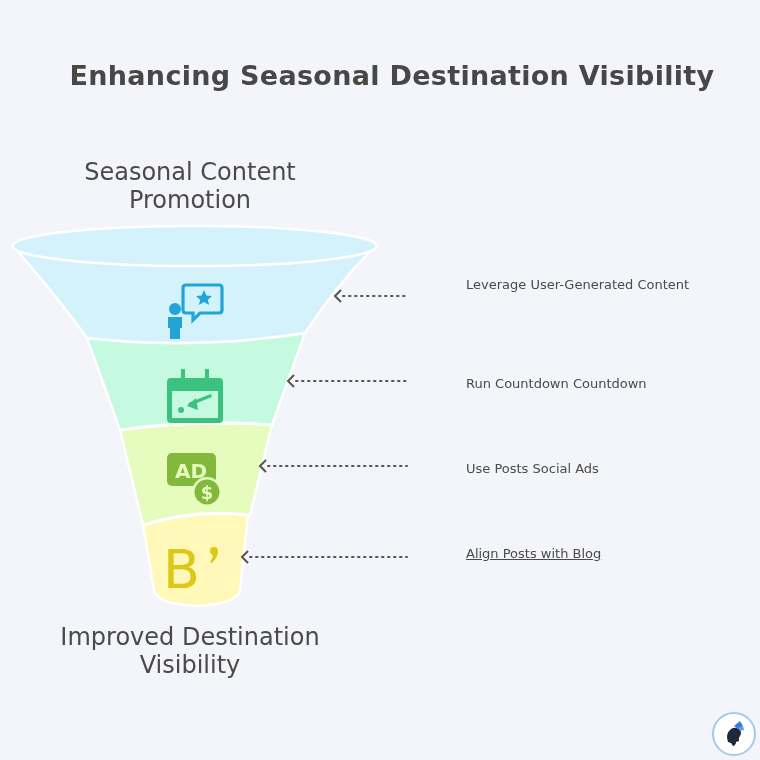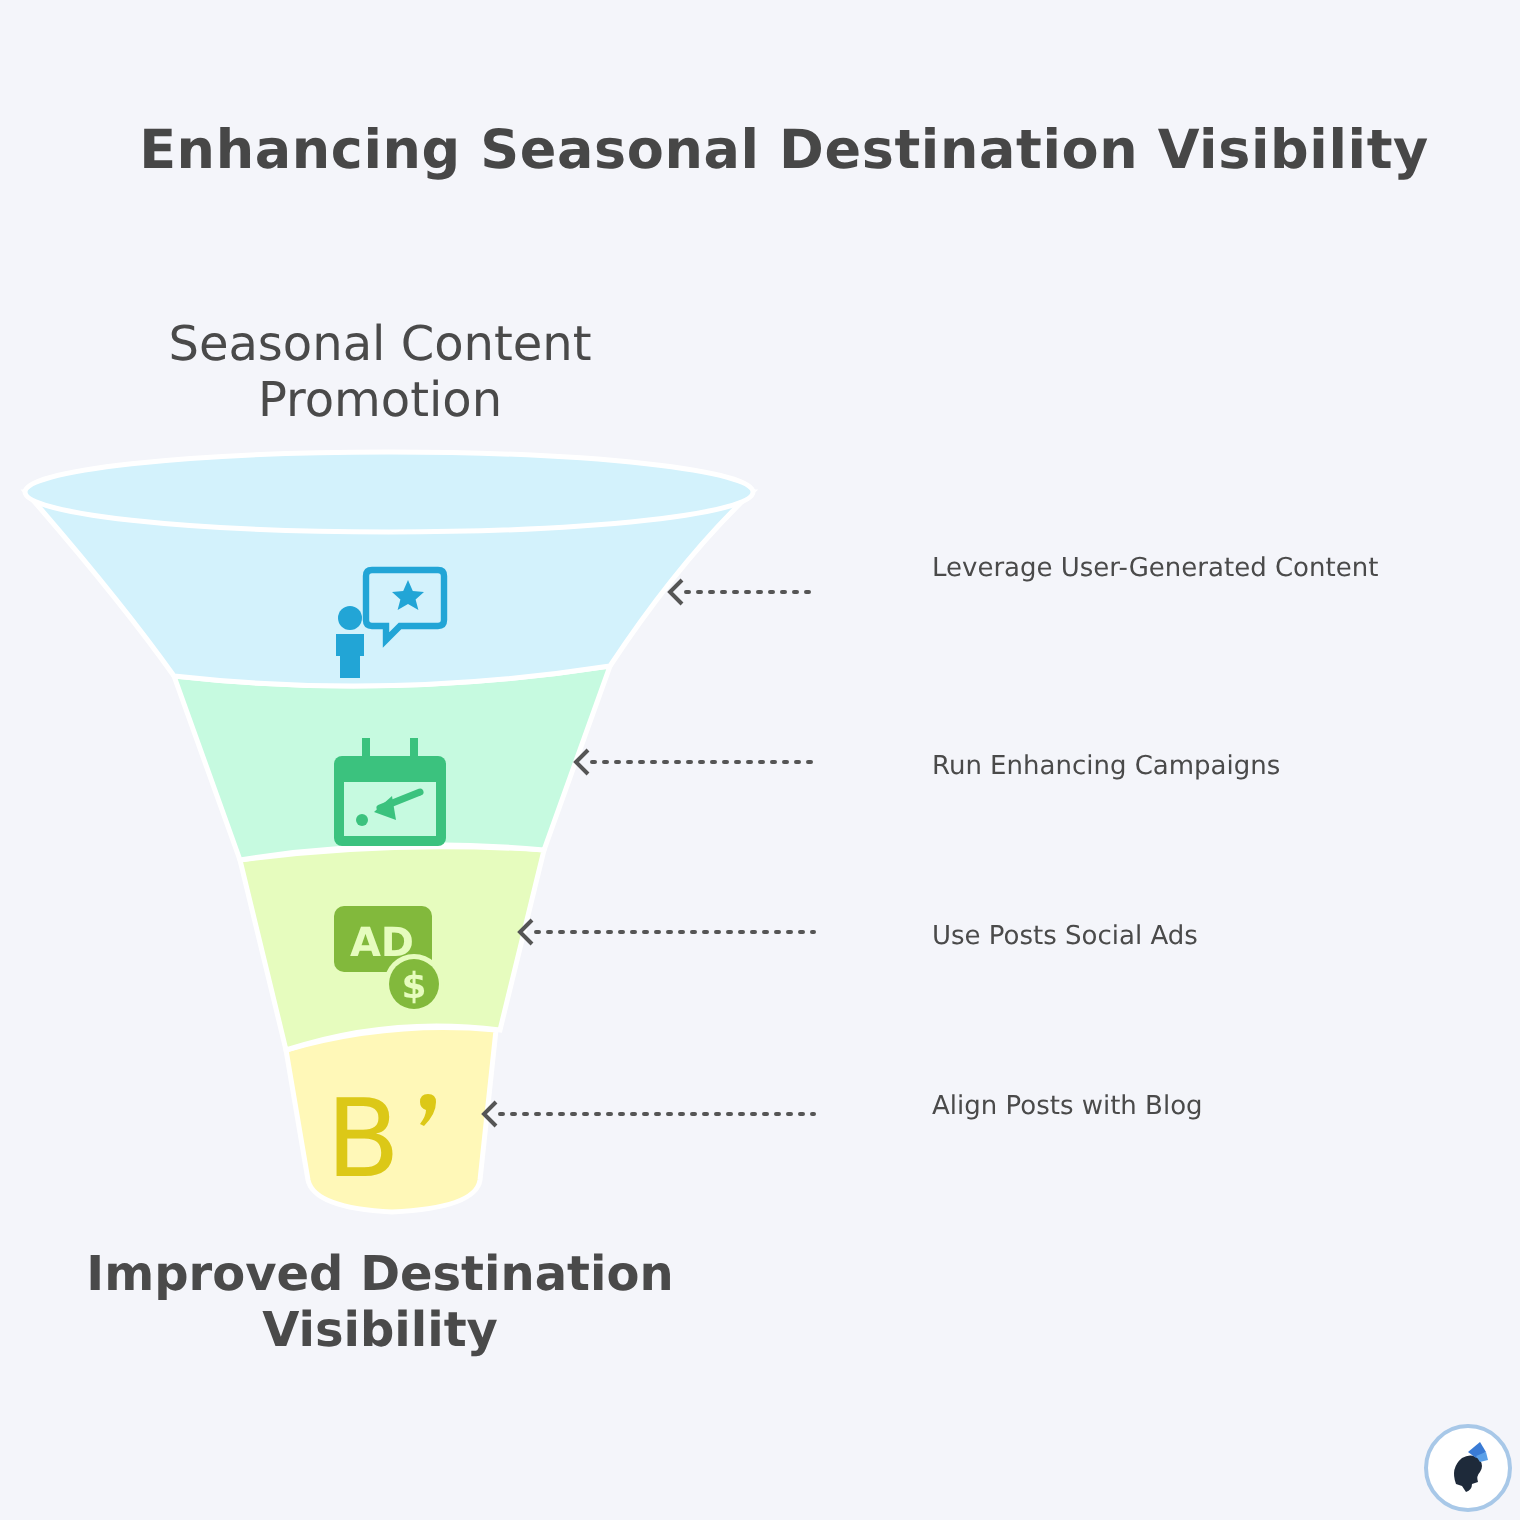--- a/index.html
+++ b/index.html
@@ -8,21 +8,21 @@
     font-family: "DejaVu Sans", sans-serif; color:#444;
   }
   .title {
     position:absolute; left:0; top:60px; width:784px; text-align:center;
     font-size:27px; font-weight:bold; color:#474747; letter-spacing:0.3px;
   }
   .top-label, .bottom-label {
     position:absolute; text-align:center; font-size:24px; line-height:28px; color:#4a4a4a;
   }
   .top-label { left:40px; width:300px; top:158px; }
-  .bottom-label { left:40px; width:300px; top:623px;font-weight:bold; }
+  .bottom-label { left:40px; width:300px; top:623px; }
   svg.funnel { position:absolute; left:0; top:0; }
   .step-label {
     position:absolute; left:437px; font-size:13px; line-height:28px; color:#4a4a4a;margin-left:29px;
   }
   .logo {
     position:absolute; left:712px; top:712px; width:44px; height:44px; border-radius:50%;
     border:2px solid #a8c8e8; background:#fff; box-sizing:border-box;
   }
 </style>
 </head>
@@ -93,23 +93,23 @@
     <line x1="268" y1="466" x2="407" y2="466" stroke-width="2" stroke-dasharray="1.5 4.5" stroke-linecap="round"></line>
     <polyline points="266,460 260,466 266,472" stroke-width="2"></polyline>
   </g>
   <g stroke="#555" fill="none">
     <line x1="250" y1="557" x2="407" y2="557" stroke-width="2" stroke-dasharray="1.5 4.5" stroke-linecap="round"></line>
     <polyline points="248,551 242,557 248,563" stroke-width="2"></polyline>
   </g>
 </svg>
 
 <div class="step-label" style="top:271px; width:300px;">Leverage User-Generated Content</div>
-<div class="step-label" style="top:370px;">Run Enhancing Campaigns</div>
+<div class="step-label" style="top:370px;">Run Countdown Countdown</div>
 <div class="step-label" style="top:455px;">Use Posts Social Ads</div>
-<div class="step-label" style="top:540px;">Align Posts with Blog</div>
+<div class="step-label" style="top:540px;text-decoration:underline;">Align Posts with Blog</div>
 
 <div class="bottom-label">Improved Destination Visibility</div>
 
 <div class="logo">
   <svg width="40" height="40" viewBox="0 0 40 40">
     <path d="M14,28 q-3,-8 3,-13 q5,-3 9,1 q2,3 0,6 q-2,2 -1,5 l-3,1 q0,3 -3,4 l-2,-3 z" fill="#1e2a3a"></path>
     <path d="M20,12 l6,-5 l3,5 l-5,3 z" fill="#3a7bd5"></path>
     <path d="M24,14 l5,-2 l1,4 l-4,1 z" fill="#5aa0e8"></path>
   </svg>
 </div>

